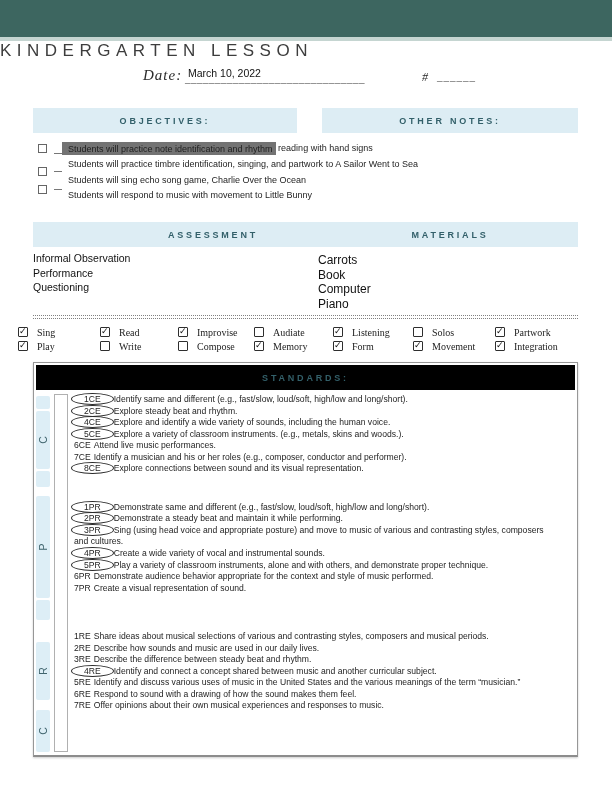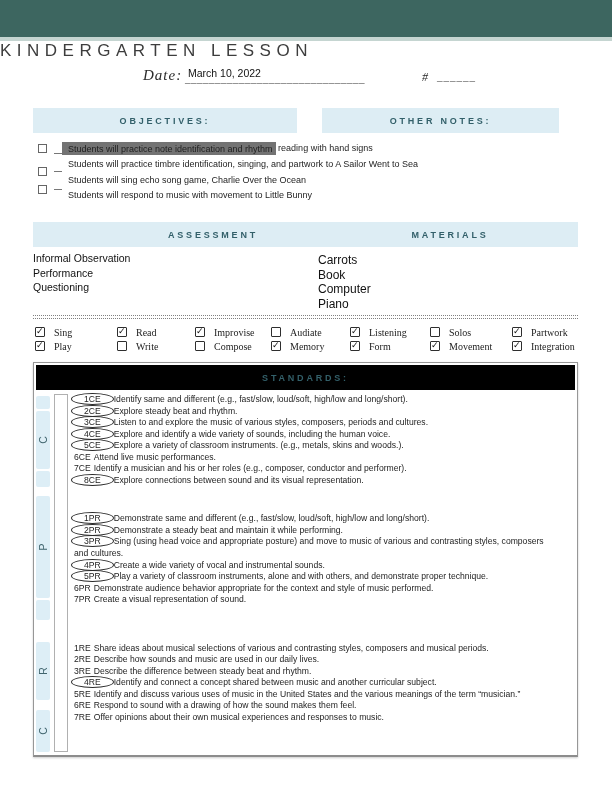--- a/index.html
+++ b/index.html
@@ -22,41 +22,41 @@
              font-size:11px;letter-spacing:0.5px;color:#333;}
   .num-label{position:absolute;left:422px;top:70px;font-family:"Liberation Serif","DejaVu Serif",serif;
              font-style:italic;font-size:12px;color:#2b2b2b;}
   .num-line{position:absolute;left:437px;top:70px;font-family:"Liberation Serif","DejaVu Serif",serif;
             font-size:11px;letter-spacing:1px;color:#333;}
 
   
   .band{position:absolute;height:25px;background:#ddedf4;display:flex;align-items:center;justify-content:center;
         font-size:9px;font-weight:600;letter-spacing:2.8px;color:#33606a;}
   .band-objectives{left:33px;top:108px;width:264px;}
-  .band-notes{left:322px;top:108px;width:237px;}
+  .band-notes{left:322px;top:108px;width:256px;}
   .band-assessment{left:33px;top:222px;width:264px;padding-left:48px;}
   .band-materials{left:322px;top:222px;width:256px;}
 
   
   .objectives{position:absolute;left:33px;top:140px;width:545px;height:66px;}
   .obj-box{position:absolute;left:5px;width:7px;height:7px;border:1px solid #666;background:#fff;}
   .obj-blank{position:absolute;left:21px;width:8px;height:1px;border-bottom:1px solid #777;}
   .obj-line{position:absolute;left:35px;font-size:9px;color:#1e1e1e;white-space:nowrap;}
   .hl{background:#737373;padding:1.5px 3px 1.5px 6px;margin-left:-6px;}
 
   
   .assessment-list{position:absolute;left:33px;top:251px;font-size:10.5px;line-height:14.5px;color:#111;}
   .materials-list{position:absolute;left:318px;top:253px;font-size:12px;line-height:14.5px;color:#111;}
 
   
   .divider{position:absolute;left:33px;top:315px;width:545px;height:2px;
            border-top:1px dotted #818181;border-bottom:1px dotted #818181;}
 
   
-  .skills{position:absolute;left:35px;top:325px;display:grid;
+  .skills{position:absolute;left:18px;top:325px;display:grid;
           grid-template-columns:82px 78px 76px 79px 80px 82px 66px;grid-auto-rows:14px;}
   .skill{display:flex;align-items:center;font-family:"Liberation Serif","DejaVu Serif",serif;
          font-size:10px;color:#1c1c1c;}
   .cb{width:8px;height:8px;border:1px solid #2e2e2e;border-radius:1px;margin-right:9px;position:relative;
       background:#fff;flex:0 0 auto;}
   .cb.checked::after{content:"\2713";position:absolute;left:0px;top:-2px;font-size:9px;font-weight:bold;
                      color:#111;font-family:"DejaVu Sans",sans-serif;}
 
   
   .std-box{position:absolute;left:33px;top:362px;width:543px;height:392px;background:#fff;
@@ -200,21 +200,20 @@
     <div class="seg" style="top:347px;height:42px">
         <span class="seg-label">C</span>
       </div>
 
     <div class="std-strip"></div>
 
     <div class="std-text">
       <div class="std-group-ce">
         <div><span class="code circled">1CE</span><span>Identify same and different (e.g., fast/slow, loud/soft, high/low and long/short).</span></div>
         <div><span class="code circled">2CE</span><span>Explore steady beat and rhythm.</span></div>
-        <div><span class="code circled">3CE</span><span>Listen to and explore the music of various styles, composers, periods and cultures.</span></div>
         <div><span class="code circled">4CE</span><span>Explore and identify a wide variety of sounds, including the human voice.</span></div>
         <div><span class="code circled">5CE</span><span>Explore a variety of classroom instruments. (e.g., metals, skins and woods.).</span></div>
         <div><span class="code">6CE</span><span>Attend live music performances.</span></div>
         <div><span class="code">7CE</span><span>Identify a musician and his or her roles (e.g., composer, conductor and performer).</span></div>
         <div><span class="code circled">8CE</span><span>Explore connections between sound and its visual representation.</span></div>
       </div>
       <div class="std-group-pr">
         <div><span class="code circled">1PR</span><span>Demonstrate same and different (e.g., fast/slow, loud/soft, high/low and long/short).</span></div>
         <div><span class="code circled">2PR</span><span>Demonstrate a steady beat and maintain it while performing.</span></div>
         <div><span class="code circled">3PR</span><span>Sing (using head voice and appropriate posture) and move to music of various and contrasting styles, composers and cultures.</span></div>

